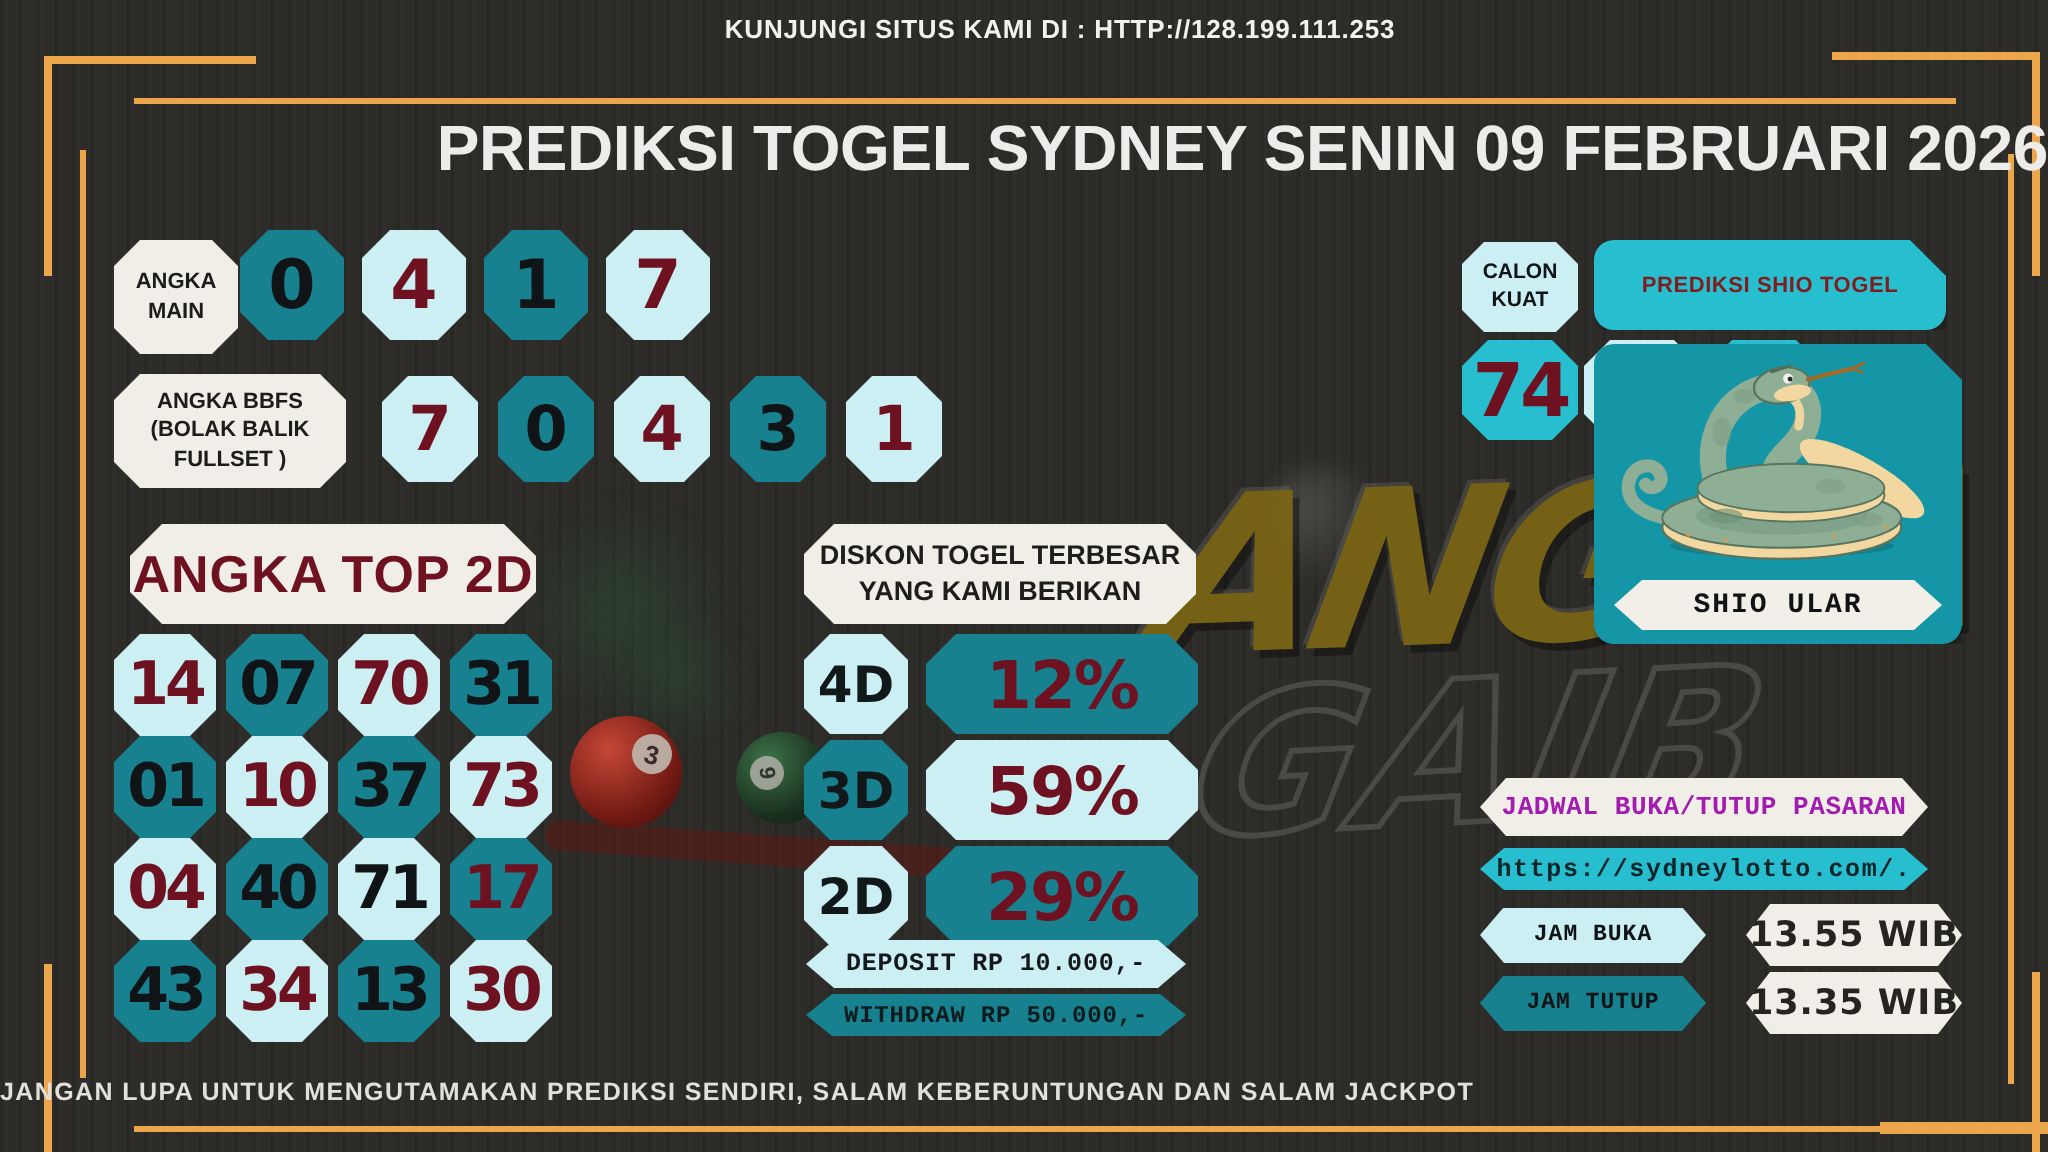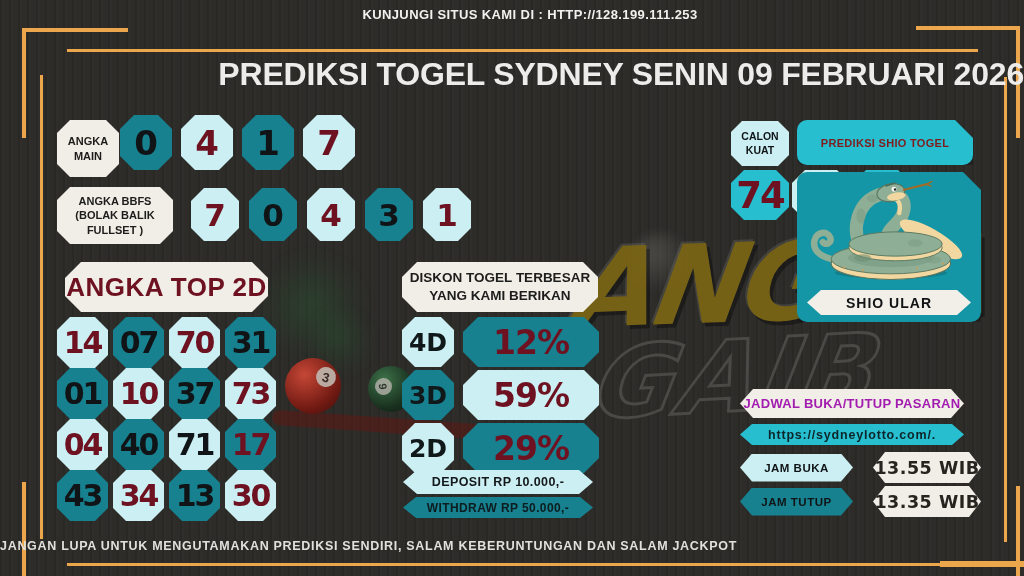--- a/index.html
+++ b/index.html
@@ -11,21 +11,21 @@
 #stage{position:relative;width:1024px;height:576px;background:var(--bg);overflow:hidden;margin:0 auto;}
 #stage::before{content:"";position:absolute;inset:0;z-index:0;
   background:repeating-linear-gradient(90deg,rgba(0,0,0,.10) 0 2px,rgba(255,255,255,.012) 2px 4px,transparent 4px 9px);}
 .abs{position:absolute;}
 .fc{display:flex;align-items:center;justify-content:center;text-align:center;}
 .gold{position:absolute;background:var(--gold);z-index:1;}
 .sh{filter:drop-shadow(2px 3px 2px rgba(0,0,0,.32));}
 .z2{z-index:2;}
 
 .oct{clip-path:polygon(var(--cut,13px) 0,calc(100% - var(--cut,13px)) 0,100% var(--cut,13px),100% calc(100% - var(--cut,13px)),calc(100% - var(--cut,13px)) 100%,var(--cut,13px) 100%,0 calc(100% - var(--cut,13px)),0 var(--cut,13px));}
-.banner{clip-path:polygon(var(--pt,12px) 0,calc(100% - var(--pt,12px)) 0,100% 50%,calc(100% - var(--pt,12px)) 100%,var(--pt,12px) 100%,0 50%);}
+.banner{clip-path:polygon(var(--pt,12px) 0,calc(100% - var(--pt,12px)) 0,100% 50%,calc(100% - var(--pt,12px)) 100%,var(--pt,12px) 100%,0 50%);font-family:Liberation Mono, monospace;}
 
 .bg-teal{background:var(--teal);}
 .bg-light{background:var(--light);}
 .bg-cyan{background:var(--cyan);}
 .ink-red{color:var(--maroon);}
 .ink-dark{color:var(--ink);}
 
 #topbar{top:7px;left:0;width:100%;text-align:center;color:#f3f1ee;font-size:13px;font-weight:bold;letter-spacing:.4px;z-index:2;padding-left:36px;}
 #title{top:56px;left:0;width:100%;text-align:right;color:#edecea;font-size:32px;font-weight:bold;letter-spacing:-.2px;z-index:2;}
 #footer{top:539px;left:0;width:100%;color:#e2e0dc;font-size:12.5px;font-weight:bold;letter-spacing:.7px;z-index:2;}

